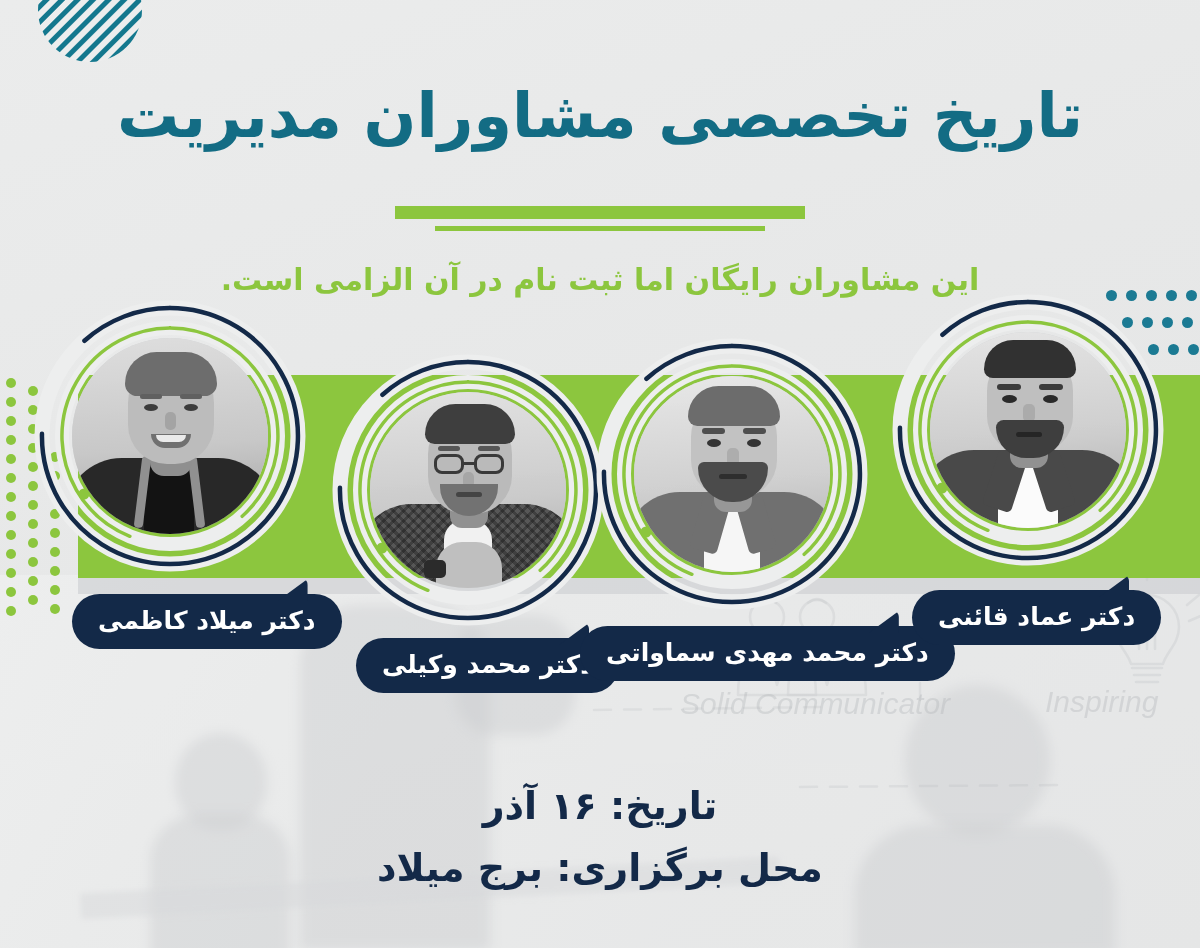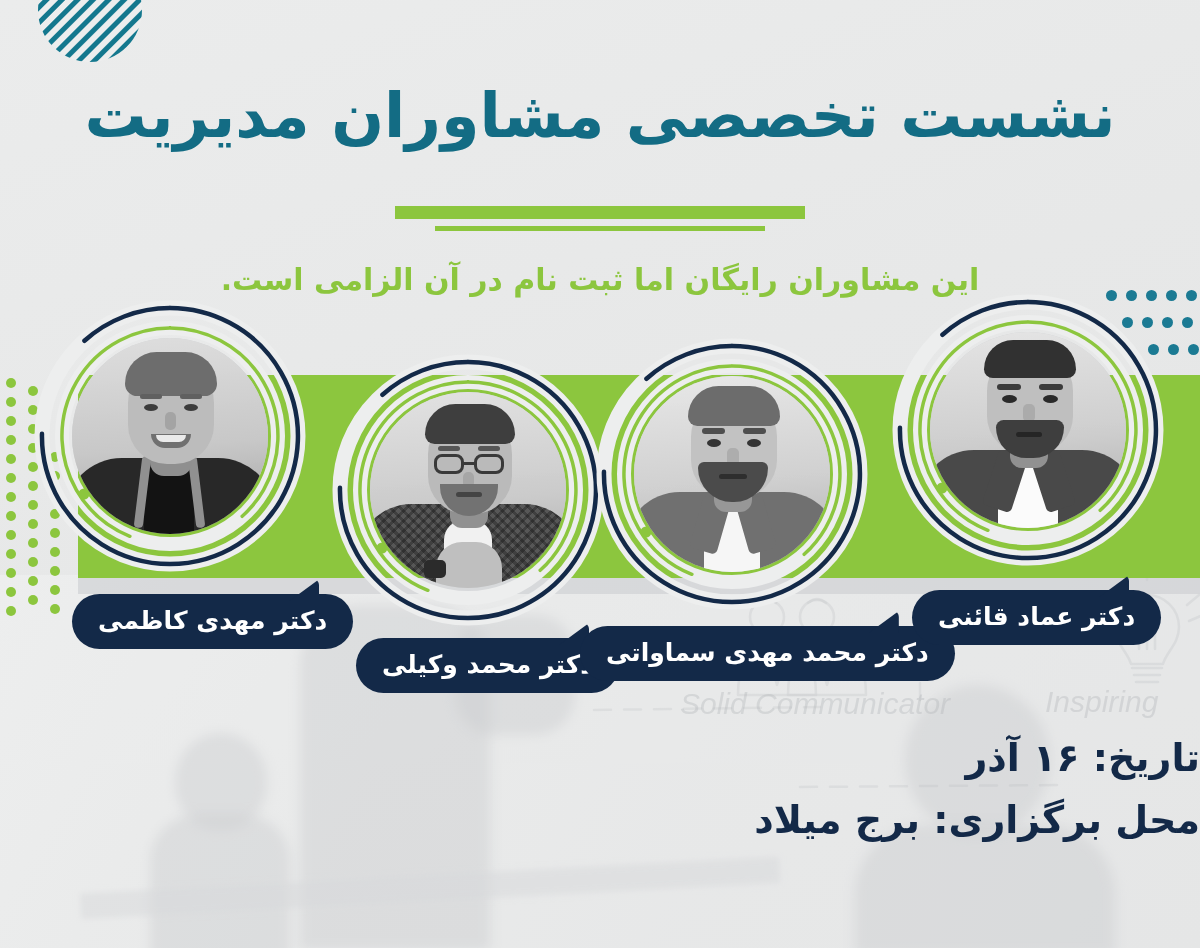--- a/index.html
+++ b/index.html
@@ -215,22 +215,23 @@
     top: -15px;
     width: 30px; height: 22px;
     background: #132948;
     clip-path: polygon(100% 0, 100% 100%, 0 100%);
     border-radius: 0 6px 0 0;
   }
 
   
   .info {
     position: absolute;
-    left: 0; top: 728px;
-    width: 1200px;
+    left: 0; top: 776px;
+    width: 1200px;
+    text-align: center;
     direction: rtl;
     z-index: 30;
   }
   .info .line {
     color: #132948;
     font-weight: 700;
     font-size: 38px;
     line-height: 1.62;
     letter-spacing: -0.5px;
   }
@@ -301,21 +302,21 @@
         <rect width="5" height="11" fill="#14788E"></rect>
         <rect x="5" width="6" height="11" fill="#EDEEEE"></rect>
       </pattern>
     </defs>
     <g clip-path="url(#logoClip)">
       <rect width="104" height="104" fill="url(#diag)"></rect>
       <rect x="-20" y="-16" width="130" height="22" fill="#8CC63E"></rect>
     </g>
   </svg>
 
-  <h1 class="headline">نشست تخصصی مشاوران مدیریت</h1>
+  <h1 class="headline">تاریخ تخصصی مشاوران مدیریت</h1>
 
   <div class="divider">
     <div class="bar-thick"></div>
     <div class="bar-thin"></div>
   </div>
 
   <p class="subtitle">این مشاوران رایگان اما ثبت نام در آن الزامی است.</p>
 
   <div class="dot-grid dots-left">
       <div class="dot" style="left: 0px; top: 0px; width: 10px; height: 10px; background: rgb(140, 198, 62);"></div>
@@ -392,21 +393,21 @@
           <div class="brow-r" style="left:108px; top:56px; width:22px; height:5px; background:#5f6264; border-radius:3px;"></div>
           <div class="eye-l" style="left:72px; top:66px; width:14px; height:7px; background:#3d4042; border-radius:50%;"></div>
           <div class="eye-r" style="left:112px; top:66px; width:14px; height:7px; background:#3d4042; border-radius:50%;"></div>
           <div class="nose" style="left:93px; top:74px; width:11px; height:18px; background:#a0a3a5; border-radius:5px;"></div>
           <div class="mouth" style="left:79px; top:96px; width:40px; height:14px; background:#6e7173; border-radius:0 0 22px 22px;"></div>
           <div style="position:absolute; left:84px; top:97px; width:30px; height:7px; background:#e4e5e6; border-radius:0 0 16px 16px;"></div>
         </div>
       </div>
       <div class="badge" style="left:40px; top:296px;">
         <span class="tail" style="right:34px;"></span>
-        <span>دکتر مهدی کاظمی</span>
+        <span>دکتر میلاد کاظمی</span>
       </div>
     </div>
 
     <div class="speaker" style="left:330px; top:352px; width:276px; height:276px;">
       <svg class="ring-wrap" width="276" height="276" viewBox="0 0 276 276">
         <circle cx="138" cy="138" r="128" fill="none" stroke="#EDEEEE" stroke-width="15"></circle>
         <path d="M138 10 a128 128 0 1 1 -0.1 0" fill="none" stroke="#132948" stroke-width="4.5" stroke-linecap="round" stroke-dasharray="700 105" stroke-dashoffset="95"></path>
         <circle cx="138" cy="138" r="108" fill="none" stroke="#EDEEEE" stroke-width="14"></circle>
         <path d="M138 30 a108 108 0 1 1 -0.1 0" fill="none" stroke="#8CC63E" stroke-width="3.5" stroke-linecap="round" stroke-dasharray="560 120" stroke-dashoffset="300"></path>
         <circle cx="52" cy="196" r="5.5" fill="#8CC63E"></circle>

